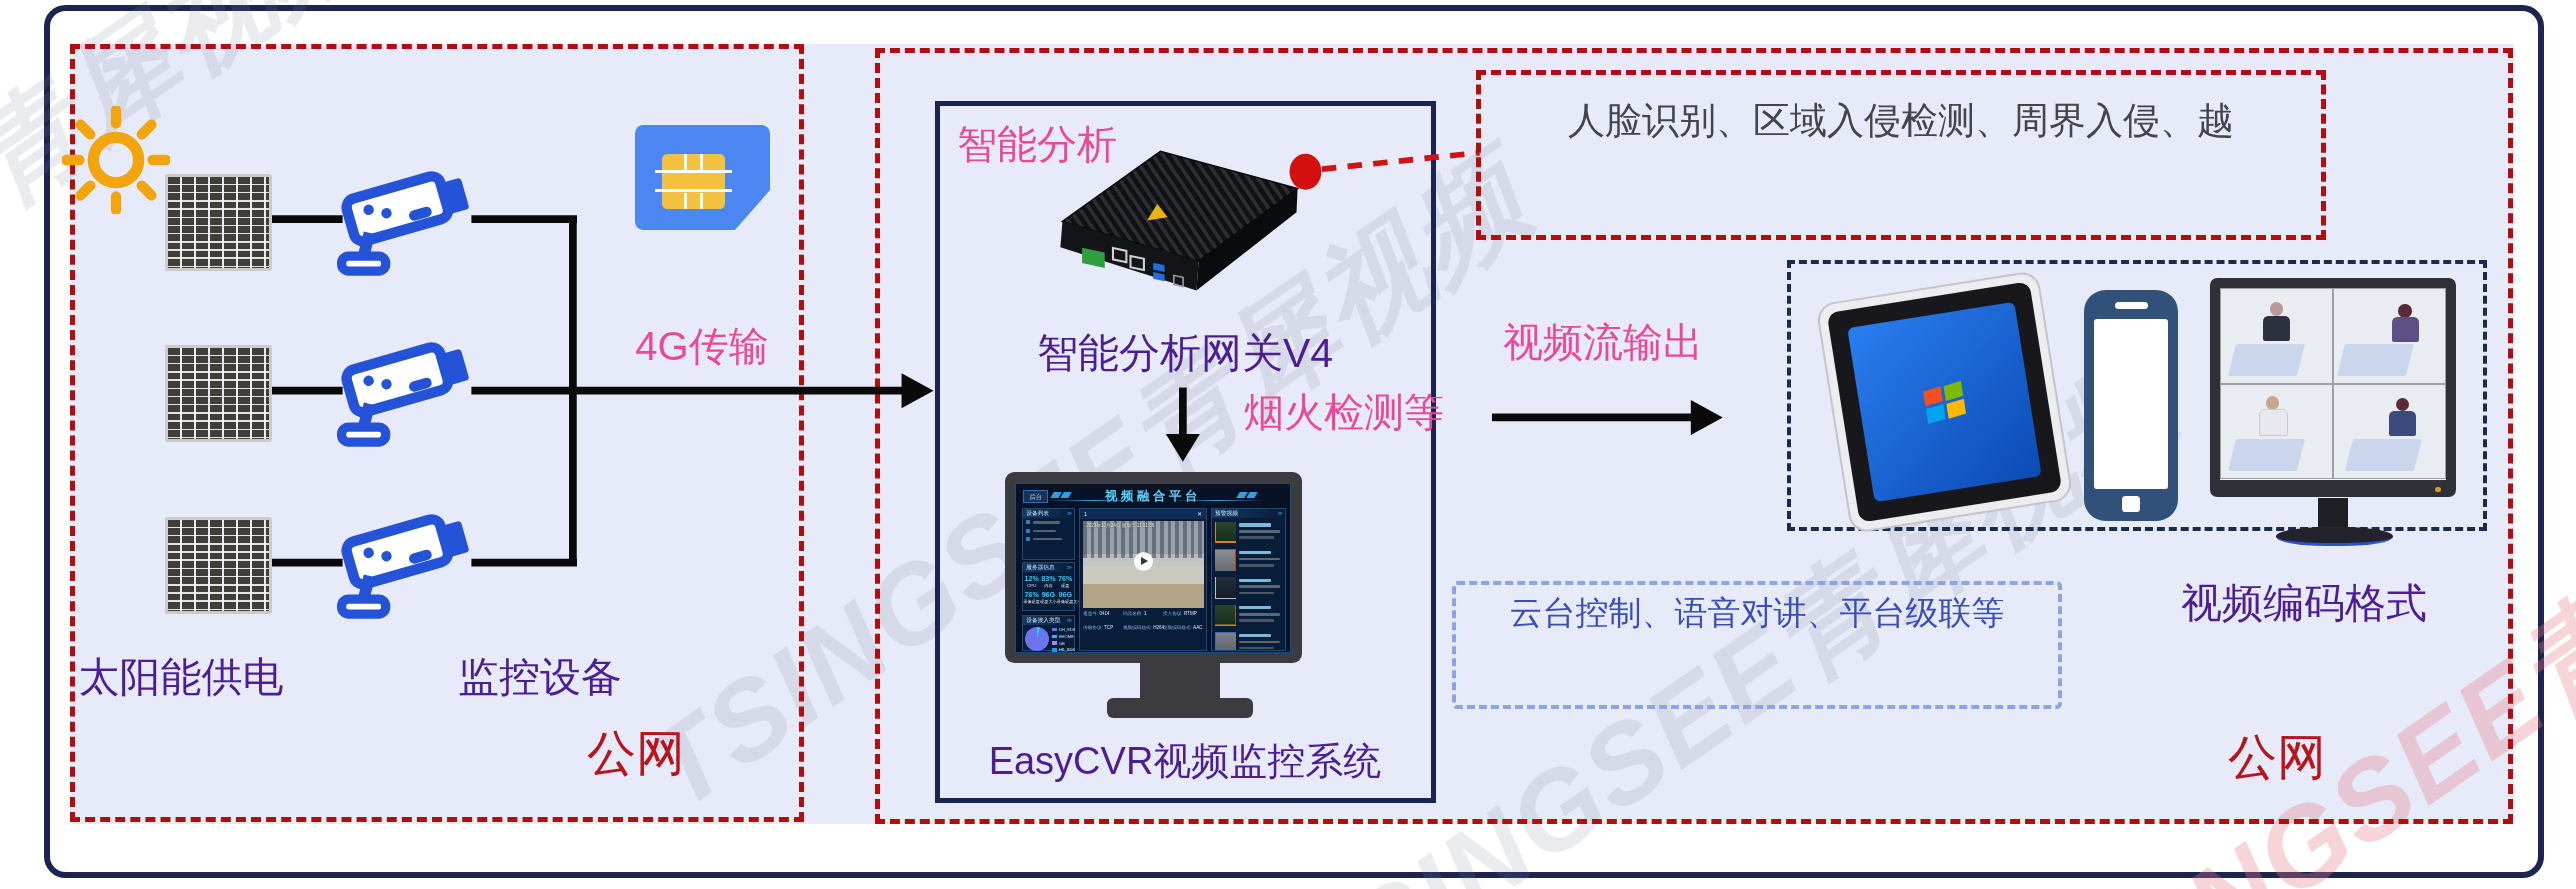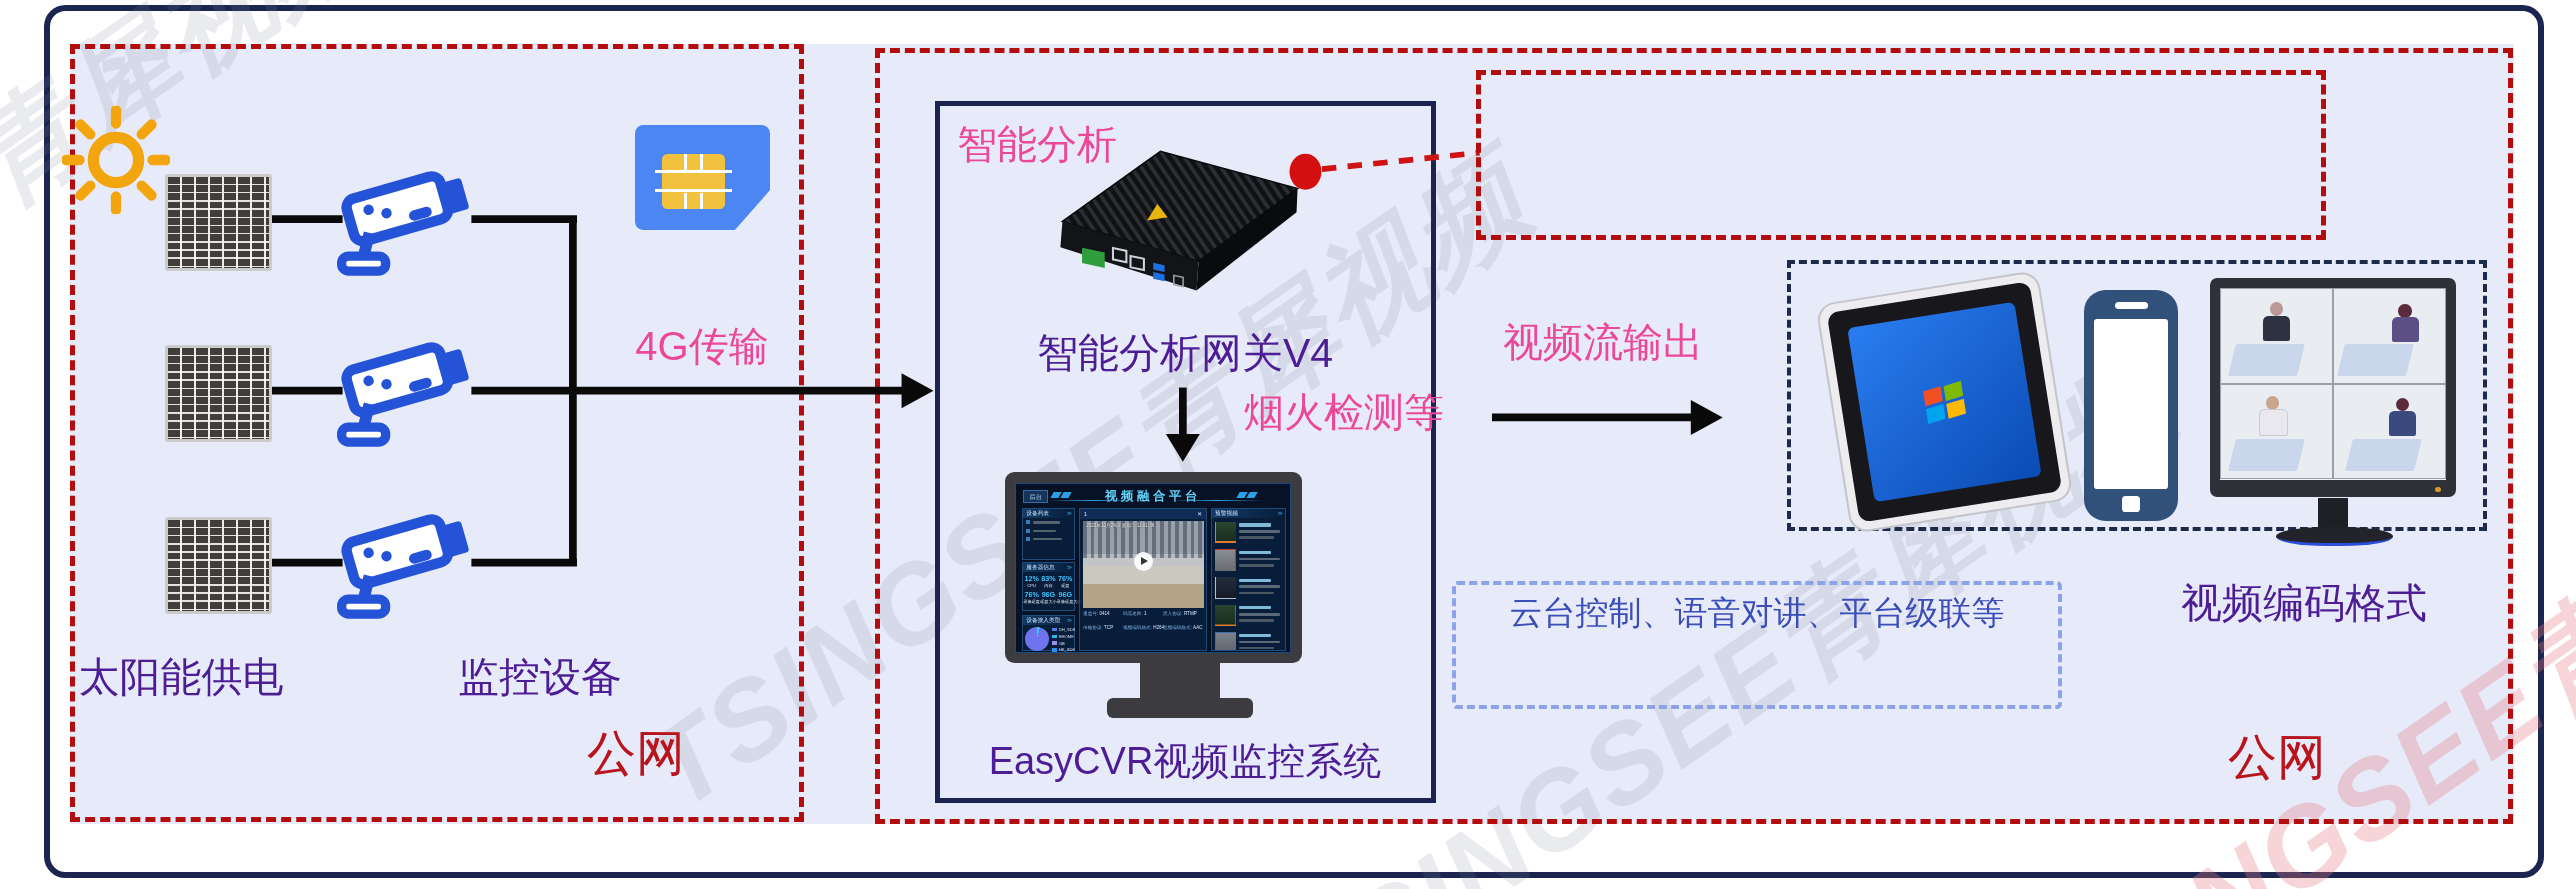--- a/index.html
+++ b/index.html
@@ -228,20 +228,21 @@
   <rect x="198" y="214" width="22" height="13" fill="#1e6fe0" transform="skewY(12)"></rect>
   <rect x="238" y="212" width="18" height="18" fill="none" stroke="#9aa0a8" stroke-width="3" transform="skewY(12)"></rect>
 </svg>
 
 <div class="abs lbl-red" style="left:957px;top:117px;">智能分析</div>
 <div class="abs lbl-black center-txt" style="left:1185px;top:326px;">智能分析网关V4</div>
 <div class="abs lbl-red" style="left:1244px;top:385px;">烟火检测等</div>
 <div class="abs lbl-black center-txt" style="left:1185px;top:736px;font-size:38px;">EasyCVR视频监控系统</div>
 
 <div class="abs ai-box">
+  <div class="ai-text">人脸识别、区域入侵检测、周界入侵、越</div>
 </div>
 
 <div class="abs lbl-red center-txt" style="left:1603px;top:315px;">视频流输出</div>
 
 <div class="abs cvr-bezel"></div>
 <div class="abs cvr-neck"></div>
 <div class="abs cvr-base"></div>
 <div class="abs screen">
   <div class="abs back-chip">后台</div>
   <div class="abs dash-title">视频融合平台</div>

